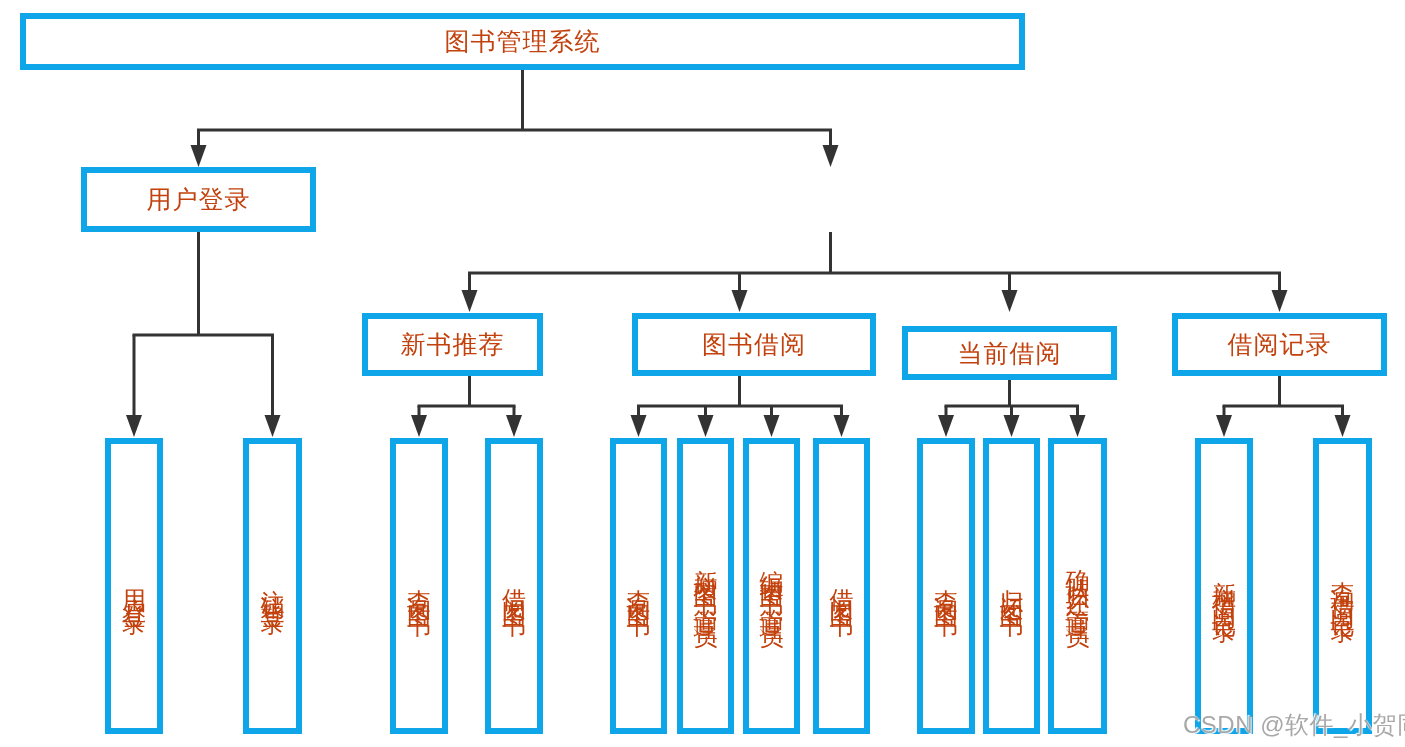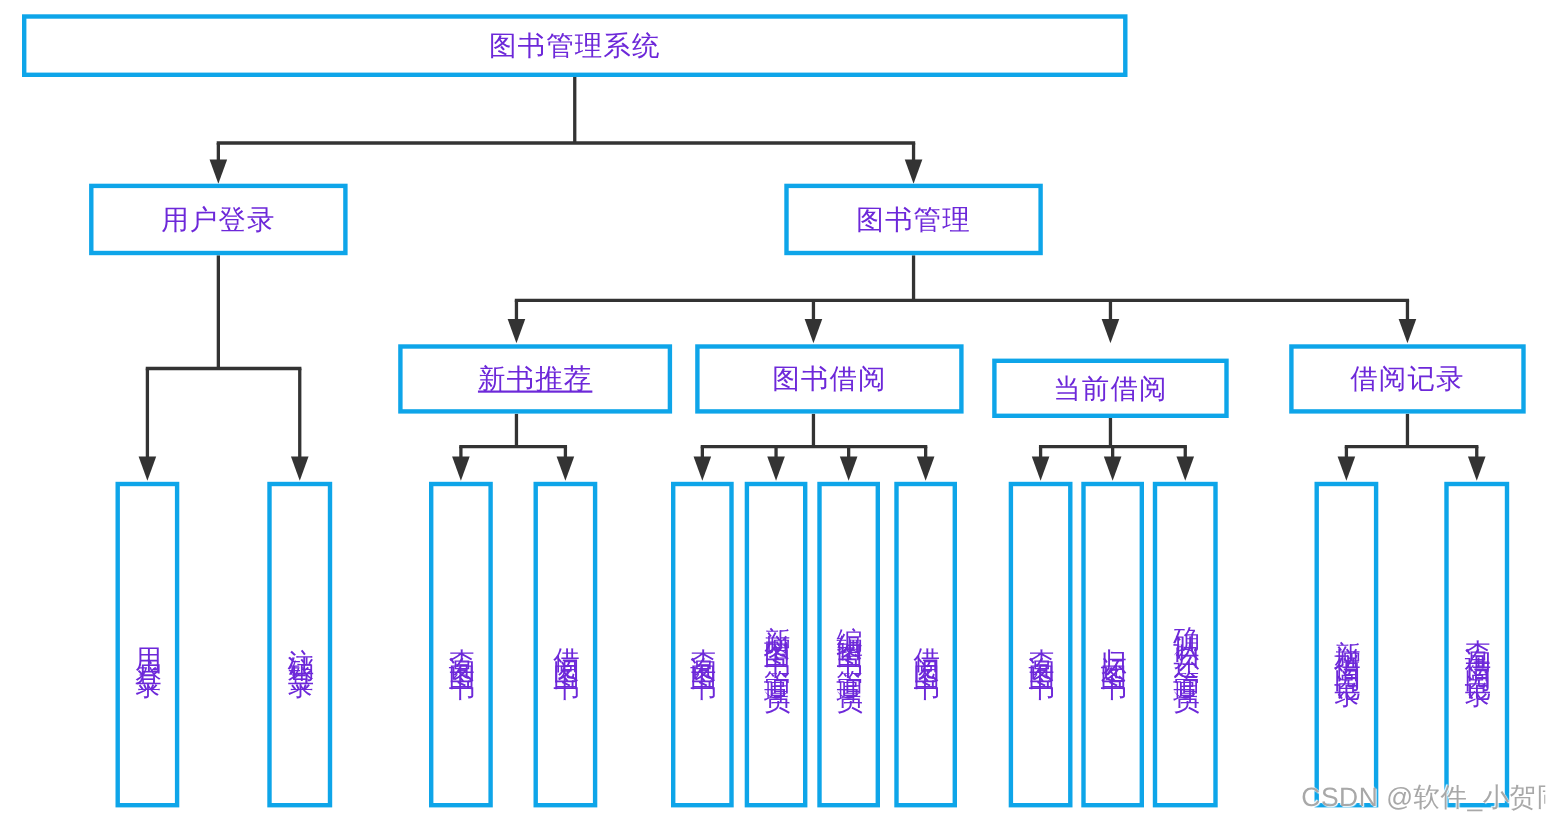--- a/index.html
+++ b/index.html
@@ -19,47 +19,47 @@
     position: absolute;
     left: 0;
     top: 0;
     width: 1405px;
     height: 747px;
     pointer-events: none;
   }
   .node {
     position: absolute;
     box-sizing: border-box;
-    border: 4px solid #0ea5e9;
+    border: 6px solid #0ea5e9;
     background: #ffffff;
     display: flex;
     align-items: center;
     justify-content: center;
-    color: #6d28d9;
+    color: #c2410c;
   }
   .node.h {
     font-size: 25px;
     letter-spacing: 1px;
     white-space: nowrap;
   }
   .node.v {
     font-size: 24px;
   }
   .node.v .vtext {
     writing-mode: vertical-rl;
     text-orientation: mixed;
     letter-spacing: 8px;
     line-height: 1;
     white-space: nowrap;
   }
   
   .n-root            { left: 20px;   top: 13px;  width: 1005px; height: 57px; }
   .n-user-login      { left: 81px;   top: 167px; width: 235px;  height: 65px; }
   .n-book-mgmt       { left: 713px;  top: 167px; width: 235px;  height: 65px; }
-  .n-new-book        { left: 362px;  top: 313px; width: 249px;  height: 63px; text-decoration: underline; }
+  .n-new-book        { left: 362px;  top: 313px; width: 181px;  height: 63px; }
   .n-book-borrow     { left: 632px;  top: 313px; width: 244px;  height: 63px; }
   .n-current-borrow  { left: 902px;  top: 326px; width: 215px;  height: 54px; }
   .n-borrow-records  { left: 1172px; top: 313px; width: 215px;  height: 63px; }
   .leaf              { top: 438px; height: 296px; }
   .l-a1 { left: 105px;  width: 58px; }
   .l-a2 { left: 243px;  width: 59px; }
   .l-b1 { left: 390px;  width: 58px; }
   .l-b2 { left: 485px;  width: 58px; }
   .l-c1 { left: 610px;  width: 57px; }
   .l-c2 { left: 677px;  width: 57px; }
@@ -160,21 +160,20 @@
     <line class="bar" x1="1224" y1="406" x2="1342.5" y2="406"></line>
     <line class="c" x1="1224" y1="406" x2="1224" y2="417"></line>
     <polygon class="ah" points="1216,415 1232,415 1224,437"></polygon>
     <line class="c" x1="1342.5" y1="406" x2="1342.5" y2="417"></line>
     <polygon class="ah" points="1334.5,415 1350.5,415 1342.5,437"></polygon>
   </svg>
 
   <div class="node h n-root">图书管理系统</div>
 
   <div class="node h n-user-login">用户登录</div>
-  <div class="node h n-book-mgmt">图书管理</div>
 
   <div class="node h n-new-book">新书推荐</div>
   <div class="node h n-book-borrow">图书借阅</div>
   <div class="node h n-current-borrow">当前借阅</div>
   <div class="node h n-borrow-records">借阅记录</div>
 
   <div class="node v leaf l-a1">
     <span class="vtext">用户登录</span>
   </div>
   <div class="node v leaf l-a2">

